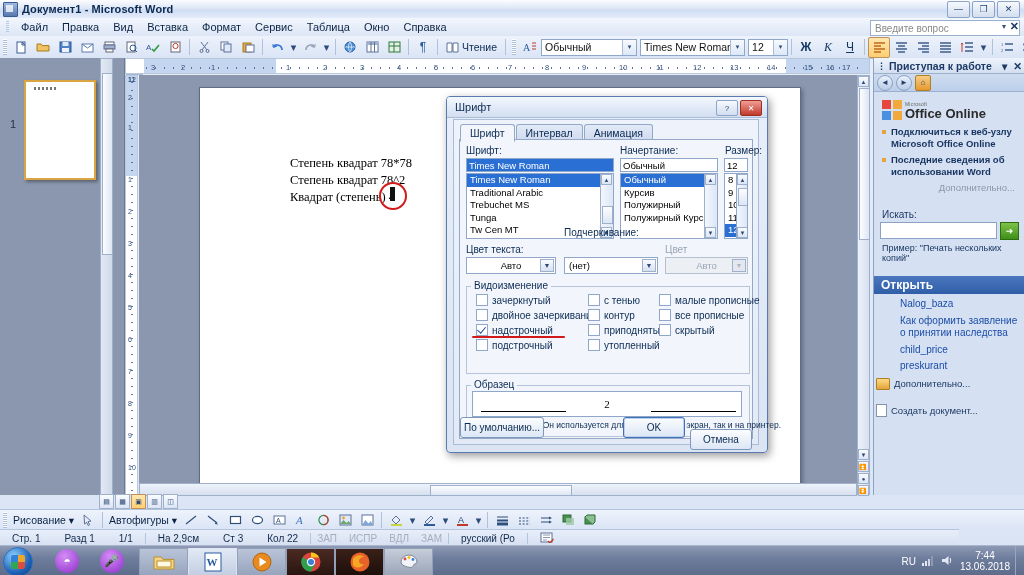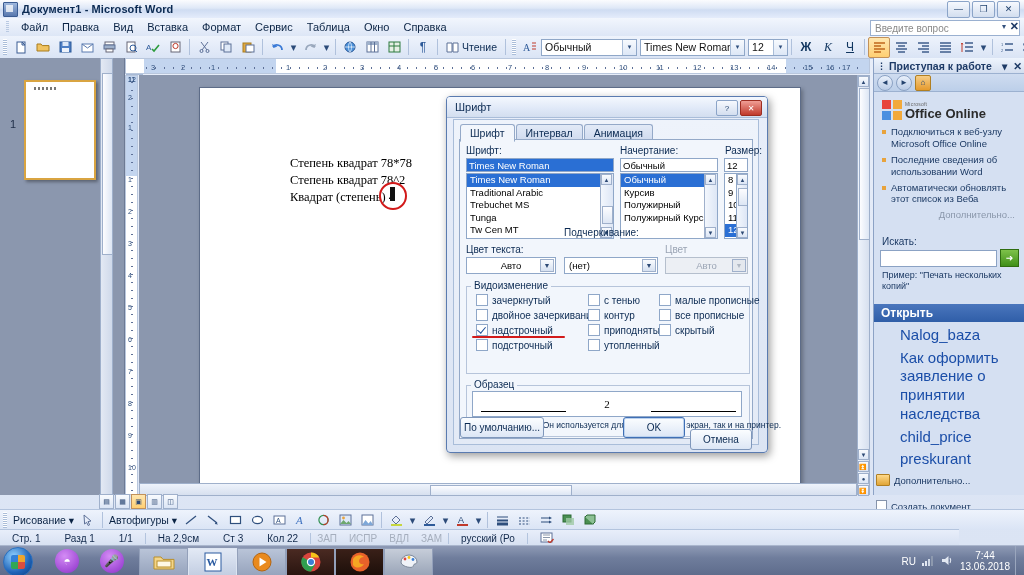--- a/index.html
+++ b/index.html
@@ -118,33 +118,33 @@
   .tp-nav{height:17px;background:linear-gradient(#cfdcf0,#bccfe9);border-bottom:1px solid #9cb1d0;
     display:flex;align-items:center;gap:3px;padding-left:3px;}
   .navb{width:14px;height:14px;border-radius:50%;background:linear-gradient(#eaf1fb,#b9cbe6);
     border:1px solid #8ba2c4;display:flex;align-items:center;justify-content:center;font-size:8px;color:#24436f;}
   .tp-body{padding:4px 6px;}
   .oo-logo{display:flex;align-items:flex-end;gap:3px;margin:4px 0 6px 2px;}
   .oo-sq{width:20px;height:20px;display:grid;grid-template-columns:1fr 1fr;grid-template-rows:1fr 1fr;gap:1.5px;}
   .oo-sq i{display:block;}
   .oo-txt{font-size:13px;font-weight:bold;color:#2b2b2b;line-height:1;}
   .oo-txt small{display:block;font-size:5px;font-weight:normal;color:#666;letter-spacing:.2px;}
-  .tp-ul{margin:0;padding:0;list-style:none;}
+  .tp-ul{margin:0;padding:0;list-style:none;font-weight:bold;}
   .tp-ul li{position:relative;padding-left:11px;margin-bottom:4px;font-size:9.5px;color:#16345f;line-height:1.25;}
   .tp-ul li:before{content:"";position:absolute;left:2px;top:4px;width:4px;height:4px;background:#e8a33d;}
   .tp-more{font-size:9.5px;color:#8a97ab;text-align:right;padding-right:4px;margin:2px 0 5px;}
   .tp-lbl{font-size:10px;color:#16345f;margin:16px 0 2px 2px;}
   .srchrow{display:flex;align-items:center;gap:3px;}
   .srchinput{flex:1;height:15px;background:#fff;border:1px solid #8ba2c4;}
   .srchgo{width:17px;height:16px;background:linear-gradient(#7ec24a,#3f8f18);border:1px solid #2f6d10;
     color:#fff;display:flex;align-items:center;justify-content:center;font-size:9px;}
   .tp-ex{font-size:9px;color:#16345f;margin:3px 0 0 2px;line-height:1.2;}
   .tp-sec{margin-top:8px;background:linear-gradient(#4a76bd,#2f5ea8);color:#fff;font-weight:bold;
     font-size:12px;padding:2px 7px;}
-  .tp-link{font-size:15px;color:#1b4ea8;margin:4px 0 0 16px;line-height:1.25;padding-left:10px;}
+  .tp-link{font-size:10px;color:#1b4ea8;margin:4px 0 0 16px;line-height:1.25;padding-left:10px;}
   .tp-icon-link{font-size:9.5px;color:#16345f;margin:5px 0 0 2px;display:flex;align-items:center;gap:4px;}
   .folder-ic{width:12px;height:10px;background:linear-gradient(#ffd98a,#e0a537);border:1px solid #b07f22;border-radius:1px;}
   .page-ic{width:9px;height:11px;background:#fff;border:1px solid #8593ab;}
 
   
   .drawbar{position:absolute;left:0;top:509px;width:1024px;height:20px;
     background:linear-gradient(#eef3fc,#dae4f5);border-top:1px solid #b3c4de;
     display:flex;align-items:center;}
   .dtxt{font-size:10.5px;color:#0a2344;padding:0 3px;white-space:nowrap;}
 
@@ -694,21 +694,20 @@
               <i style="background:#f2a93b"></i>
           </span>
           <span class="oo-txt">
             <small>Microsoft</small>
             <span>Office Online</span>
           </span>
         </div>
         <ul class="tp-ul">
           <li>Подключиться к веб-узлу Microsoft Office Online</li>
           <li>Последние сведения об использовании Word</li>
-          <li>Автоматически обновлять этот список из Веба</li>
         </ul>
         <div class="tp-more">Дополнительно...</div>
         <div class="tp-lbl">Искать:</div>
         <div class="srchrow">
           <div class="srchinput"></div>
           <div class="srchgo">➜</div>
         </div>
         <div class="tp-ex">
           <span>Пример:</span>
           <span>"Печать нескольких копий"</span>

